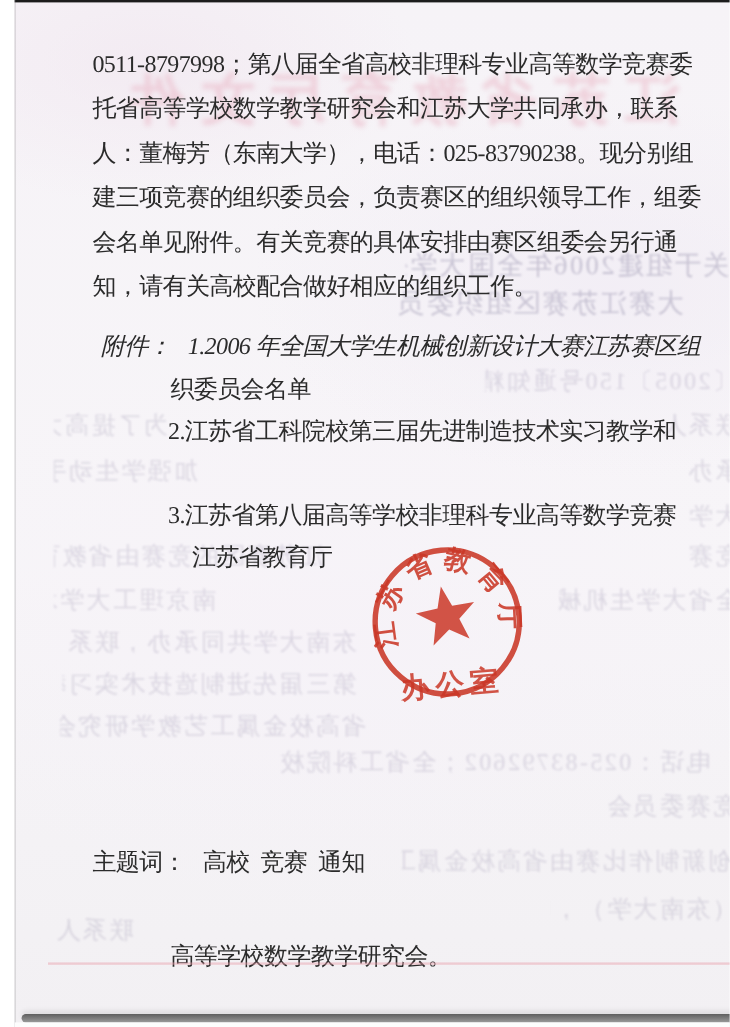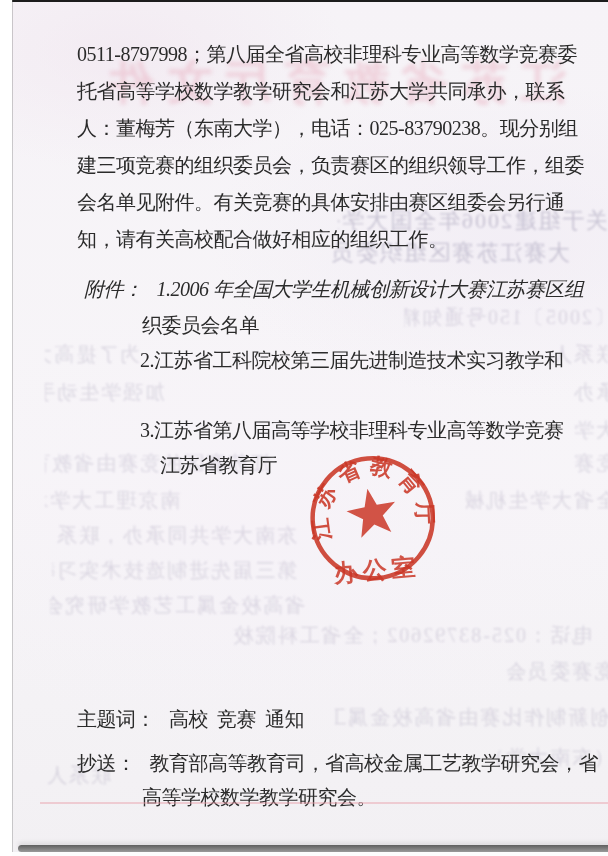--- a/index.html
+++ b/index.html
@@ -82,21 +82,20 @@
       </defs>
       <text font-size="22" font-weight="bold" letter-spacing="7" fill-opacity="0.88" font-family="Liberation Serif, DejaVu Serif, serif" fill="#d23a28">
         <textPath href="#sealArc" startOffset="50%" text-anchor="middle">江苏省教育厅</textPath>
       </text>
       <text x="68" y="128" text-anchor="middle" font-size="24" font-weight="bold" letter-spacing="5" fill-opacity="0.85" font-family="Liberation Serif, DejaVu Serif, serif" fill="#d23a28">办公室</text>
     </svg>
   </div>
 
   <div class="txt" style="top:706px;left:65px;"><span>主题词：</span><span style="display:inline-block;width:14px;"></span><span>高校  竞赛  通知</span></div>
 
-  <div class="txt" style="top:750px;left:65px;"><span>抄送：</span><span style="display:inline-block;width:14px;"></span><span>教育部高等教育司，省高校金属工艺教学研究会，省</span></div>
   <div class="txt" style="top:784px;left:130px;">高等学校数学教学研究会。</div>
 
   <div class="pink-rule"></div>
 
   <div class="edge" style="top:0;left:0;right:0;height:2px;background:#1c1c1c;"></div>
   <div class="edge" style="top:0;left:0;bottom:0;width:1px;background:rgba(120,120,120,.35);"></div>
   <div class="edge" style="top:0;right:0;bottom:6px;width:3px;background:linear-gradient(90deg,#8a8a8a,#3f3f3f);"></div>
   <div class="edge" style="top:845px;left:6px;right:0;height:7px;background:linear-gradient(180deg,#5f5f5f,#9a9a9a);border-radius:4px 0 0 4px;box-shadow:0 -3px 4px rgba(0,0,0,.08);"></div>
   <div class="edge" style="top:852px;left:0;right:0;height:4px;background:#fdfdfd;"></div>
 

